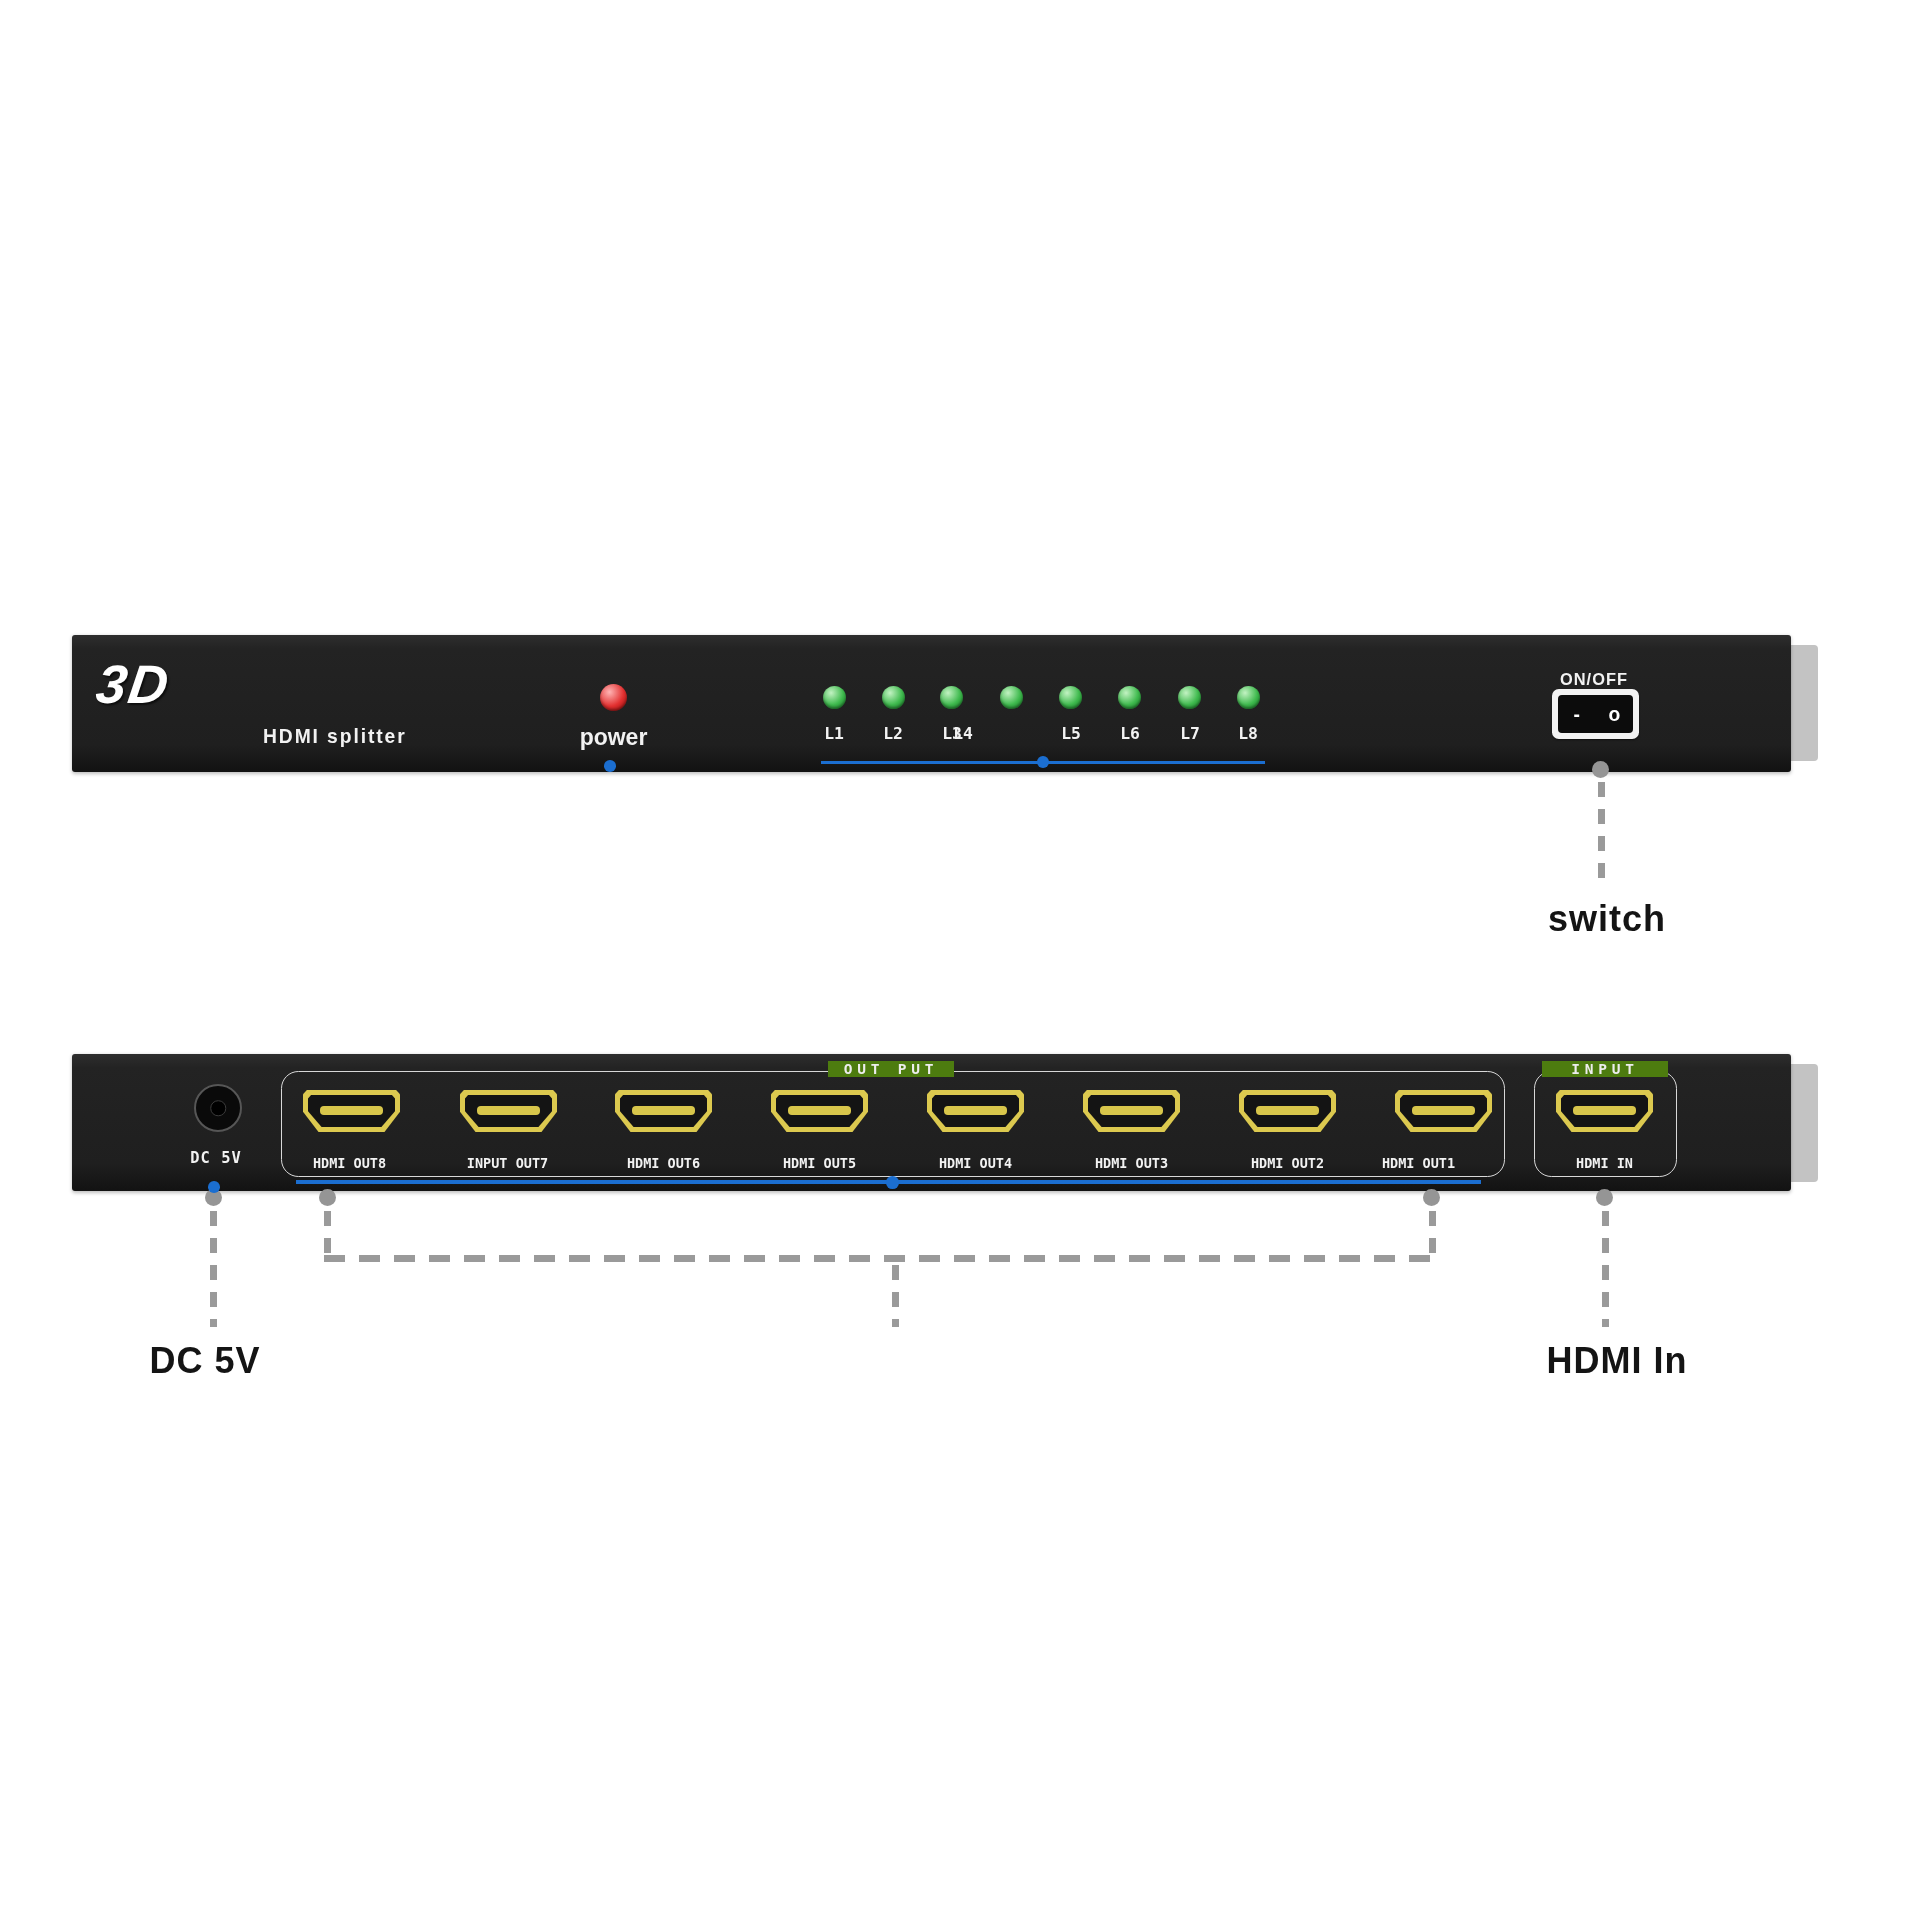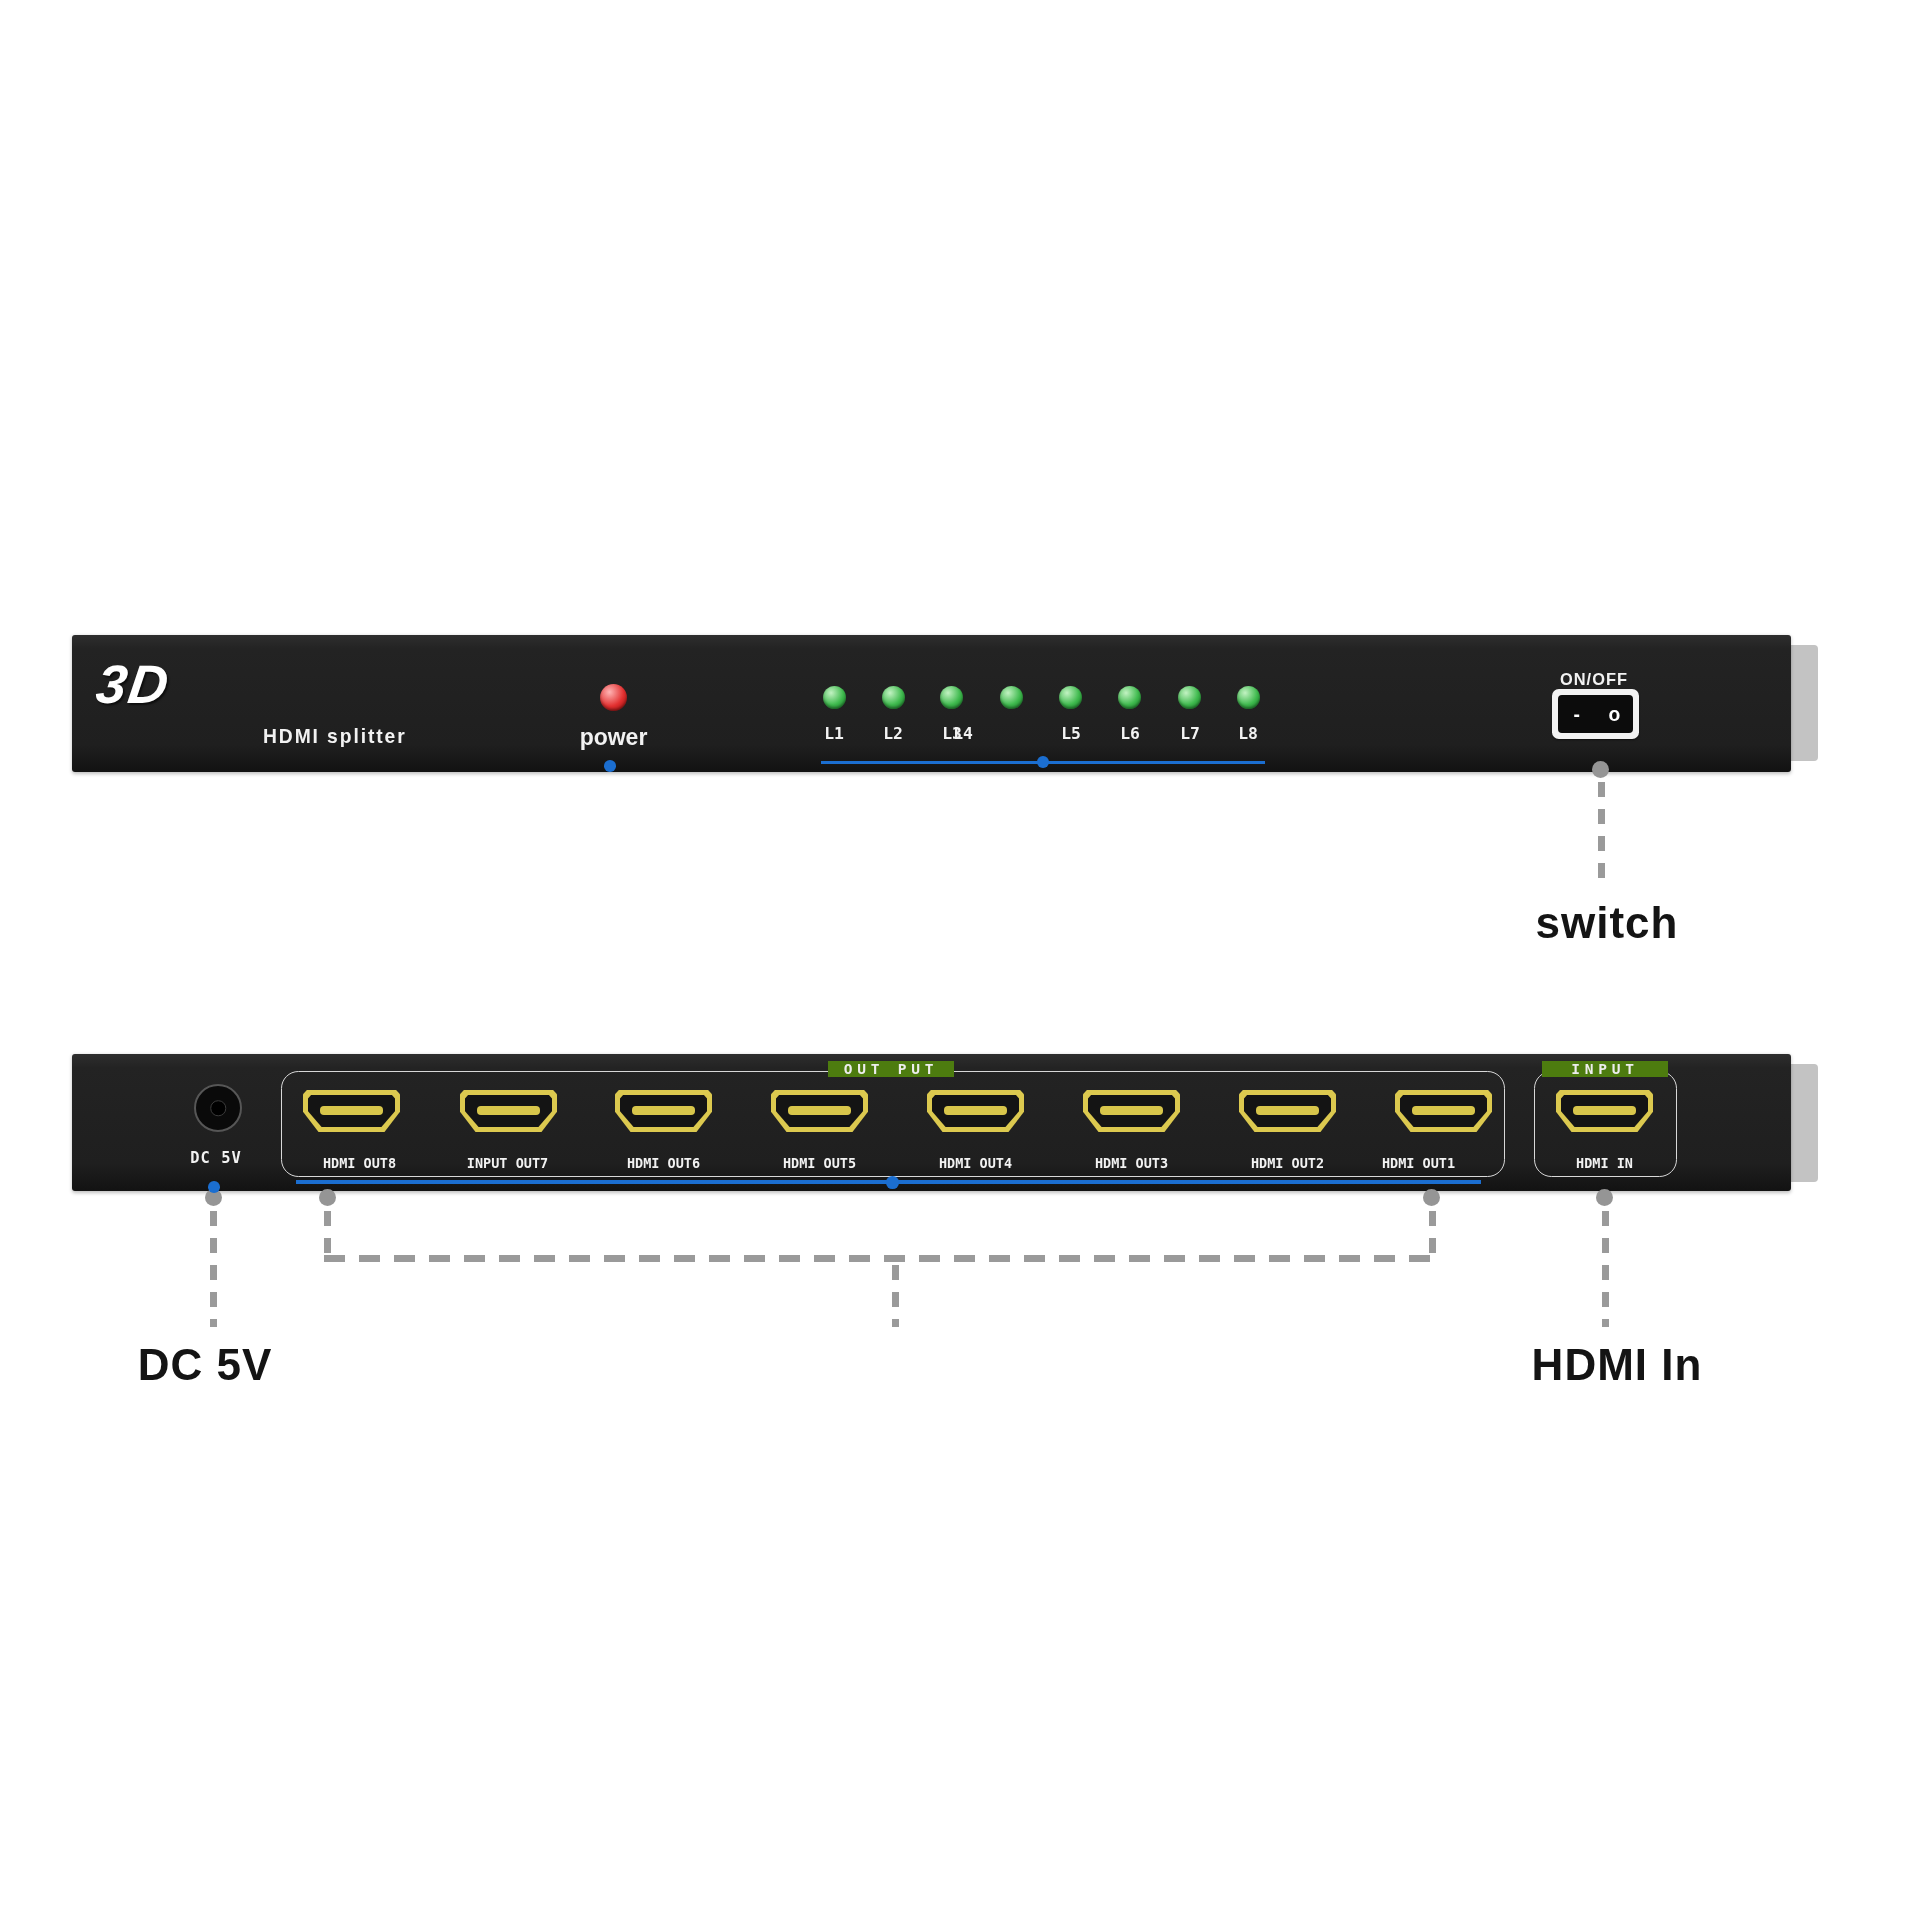--- a/index.html
+++ b/index.html
@@ -58,21 +58,21 @@
         background:#d8c64b;border-radius:3.9px;}
   .portlabel{width:145px;top:1155px;font-size:13.5px;font-weight:700;z-index:2;}
 
   
   .vdash{position:absolute;width:6.8px;z-index:1;
          background:repeating-linear-gradient(to bottom,#9a9a9a 0 15.4px,transparent 15.4px 27px);}
   .hdash{position:absolute;height:6.8px;z-index:1;
          background:repeating-linear-gradient(to right,#9a9a9a 0 21px,transparent 21px 35px);}
   .gdot{position:absolute;width:17.4px;height:17.4px;border-radius:50%;background:#959595;z-index:2;}
 
-  .bigtext{position:absolute;font-size:44px;font-weight:700;color:#141414;text-align:center;
+  .bigtext{position:absolute;font-size:36px;font-weight:700;color:#141414;text-align:center;
            letter-spacing:1px;z-index:2;}
 </style>
 </head>
 <body>
 
 <div class="canvas">
 
   <div class="ear" style="left:1781px;top:645px;width:37px;height:116px;"></div>
   <div class="ear" style="left:1781px;top:1064px;width:37px;height:118px;"></div>
 
@@ -129,21 +129,21 @@
 
   <div class="port" style="left:303px;top:1090px;"></div>
   <div class="port" style="left:460px;top:1090px;"></div>
   <div class="port" style="left:615px;top:1090px;"></div>
   <div class="port" style="left:771px;top:1090px;"></div>
   <div class="port" style="left:927px;top:1090px;"></div>
   <div class="port" style="left:1083px;top:1090px;"></div>
   <div class="port" style="left:1239px;top:1090px;"></div>
   <div class="port" style="left:1395px;top:1090px;"></div>
 
-  <div class="abs portlabel wht ctr mono" style="left:287px;">HDMI OUT8</div>
+  <div class="abs portlabel wht ctr mono" style="left:277px;">HDMI OUT8</div>
   <div class="abs portlabel wht ctr mono" style="left:435px;">INPUT OUT7</div>
   <div class="abs portlabel wht ctr mono" style="left:591px;">HDMI OUT6</div>
   <div class="abs portlabel wht ctr mono" style="left:747px;">HDMI OUT5</div>
   <div class="abs portlabel wht ctr mono" style="left:903px;">HDMI OUT4</div>
   <div class="abs portlabel wht ctr mono" style="left:1059px;">HDMI OUT3</div>
   <div class="abs portlabel wht ctr mono" style="left:1215px;">HDMI OUT2</div>
   <div class="abs portlabel wht ctr mono" style="left:1346px;">HDMI OUT1</div>
 
   <div class="blueline" style="left:296px;top:1180px;width:1185px;height:3.9px;"></div>
   <div class="bluedot" style="left:886px;top:1176px;width:12.6px;height:12.6px;"></div>

